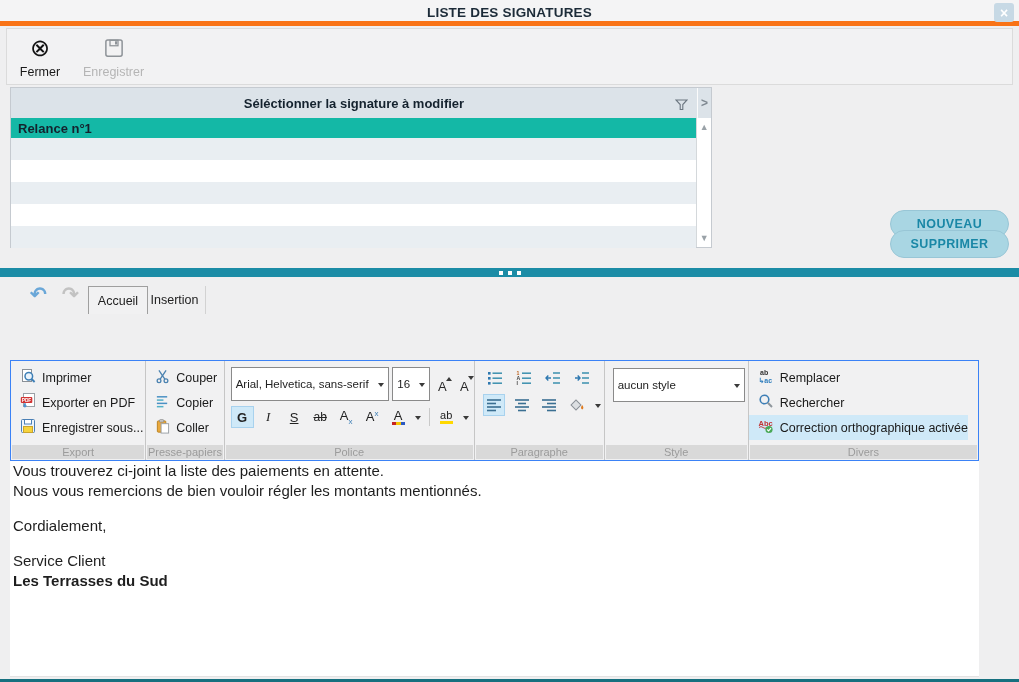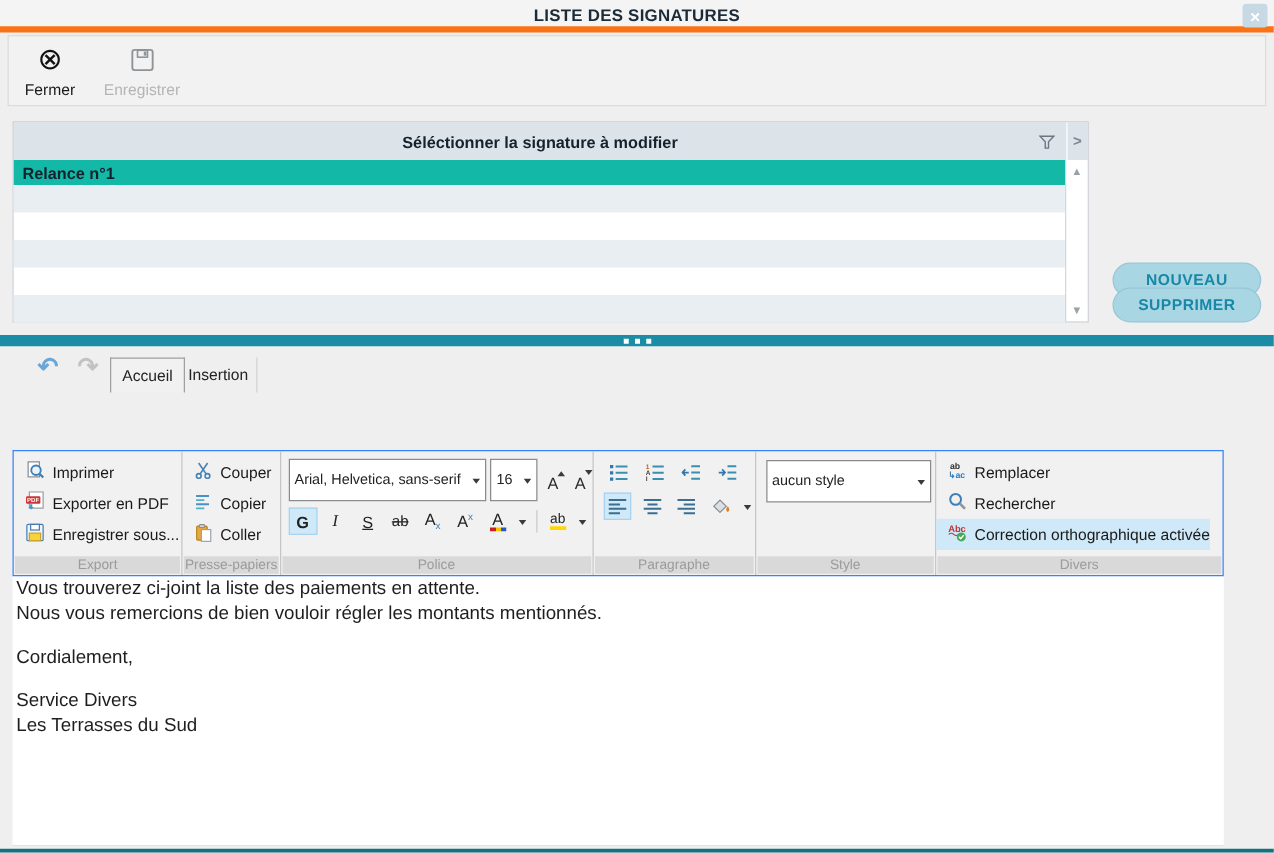--- a/index.html
+++ b/index.html
@@ -22,21 +22,21 @@
   .toolbar { position:absolute; left:6px; top:28px; width:1007px; height:57px;
     background:#f2f2f3; border:1px solid #dbdbdb; display:flex; align-items:stretch; }
   .tb-btn { display:flex; flex-direction:column; align-items:center; justify-content:space-between;
     padding:7px 10px 5px 10px; min-width:66px; }
   .tb-btn .tb-ico { height:24px; display:flex; align-items:center; justify-content:center; }
   .tb-btn .otimes { font-size:24px; line-height:22px; color:#111; }
   .tb-btn .tb-lbl { font-size:12.5px; color:#1a1a1a; }
   .tb-btn.disabled .tb-lbl { color:#b5b5b5; }
 
   
-  .sig-table { position:absolute; left:10px; top:97px; width:861px; height:161px;
+  .sig-table { position:absolute; left:10px; top:87px; width:702px; height:161px;
     border:1px solid #c5cad0; background:#fff; }
   .t-header-row { display:flex; height:30px; }
   .t-header { position:relative; width:843px; background:#dce3e9; border-right:1px solid #fbfbfb;
     display:flex; align-items:center; justify-content:center; }
   .t-header-text { font-weight:bold; font-size:13px; color:#14222e; }
   .funnel { position:absolute; right:9px; top:9px; }
   .t-corner { width:16px; background:#dce3e9; display:flex; align-items:center; justify-content:center; }
   .t-corner span { color:#7e8891; font-size:12px; font-weight:bold; line-height:1; }
   .t-body { display:flex; height:129px; }
   .t-rows { width:843px; background:#fff; }
@@ -111,21 +111,21 @@
   .ibtn { width:24px; height:22px; display:flex; align-items:center; justify-content:center; }
   .ibtn.on { background:#cfe9f8; border:1px solid #a8d2ee; }
 
   .replace-svg text, .spell-svg text { font-family:"Liberation Sans", sans-serif; }
 
   
   .editor { position:absolute; left:10px; top:413px; width:969px; height:264px; background:#fff;
     border-bottom:1px solid #e3e3e3; padding:13px 0 0 3px; }
   .ed-line { font-size:15px; line-height:20px; min-height:20px; color:#1e1e1e; }
   .ed-line.blank { min-height:15px; height:15px; }
-  .ed-line.bold { font-weight:normal; }
+  .ed-line.bold { font-weight:bold; }
 
   .bottombar { position:absolute; left:0; top:679px; width:1019px; height:3px; background:#17707f; }
 </style>
 </head>
 <body>
 
 <div class="titlebar">
   <div class="title">LISTE DES SIGNATURES</div>
   <div class="close-btn">
     <span class="x">×</span>
@@ -431,17 +431,17 @@
 </div>
 
 <div class="editor">
   <div class="ed-line">Bonjour,</div>
   <div class="ed-line blank"></div>
   <div class="ed-line">Vous trouverez ci-joint la liste des paiements en attente.</div>
   <div class="ed-line">Nous vous remercions de bien vouloir régler les montants mentionnés.</div>
   <div class="ed-line blank"></div>
   <div class="ed-line">Cordialement,</div>
   <div class="ed-line blank"></div>
-  <div class="ed-line">Service Divers</div>
+  <div class="ed-line">Service Client</div>
   <div class="ed-line bold">Les Terrasses du Sud</div>
 </div>
 
 <div class="bottombar"></div>
 
 </body></html>

